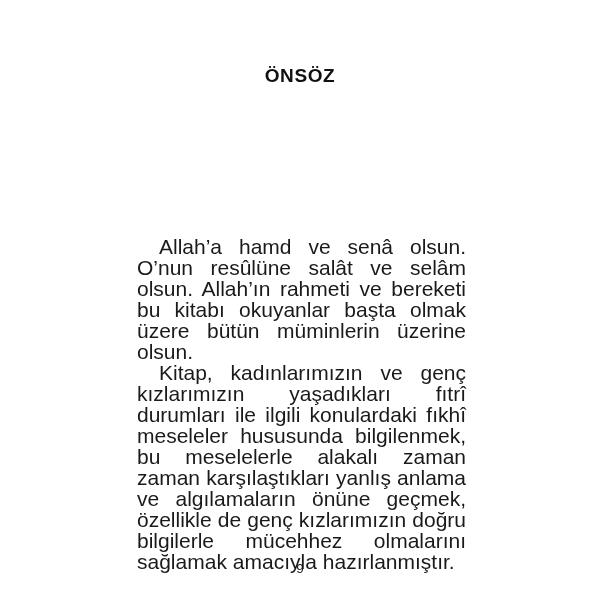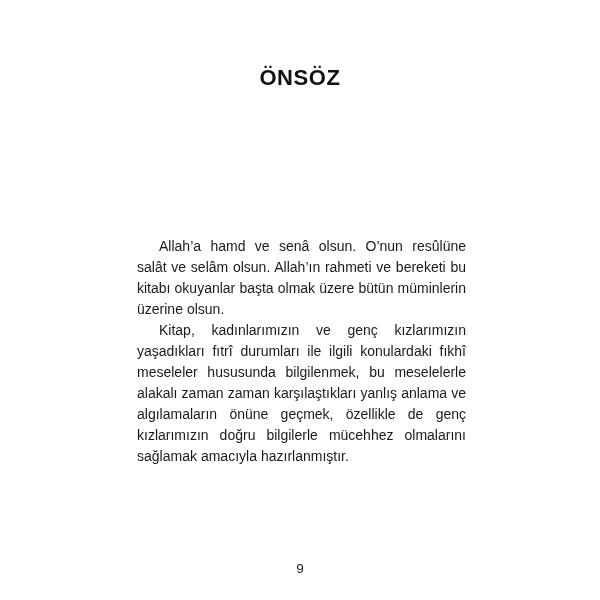--- a/index.html
+++ b/index.html
@@ -19,35 +19,35 @@
     height: 600px;
     background: #ffffff;
     box-sizing: border-box;
   }
   .page-title {
     position: absolute;
     top: 52px;
     left: 0;
     width: 600px;
     text-align: center;
-    font-size: 22px;
+    font-size: 19px;
     font-weight: bold;
     letter-spacing: 0.6px;
     color: #111111;
     line-height: 22px;
   }
   .text-block {
     position: absolute;
     top: 236px;
     left: 137px;
     width: 329px;
   }
   .body-paragraph {
     margin: 0;
-    font-size: 14px;
+    font-size: 21px;
     line-height: 21px;
     color: #1a1a1a;
     text-align: justify;
     text-indent: 22px;
     -webkit-hyphens: none;
     hyphens: none;
     word-spacing: 0.1px;
   }
   .body-paragraph:last-child {
     text-align-last: left;

